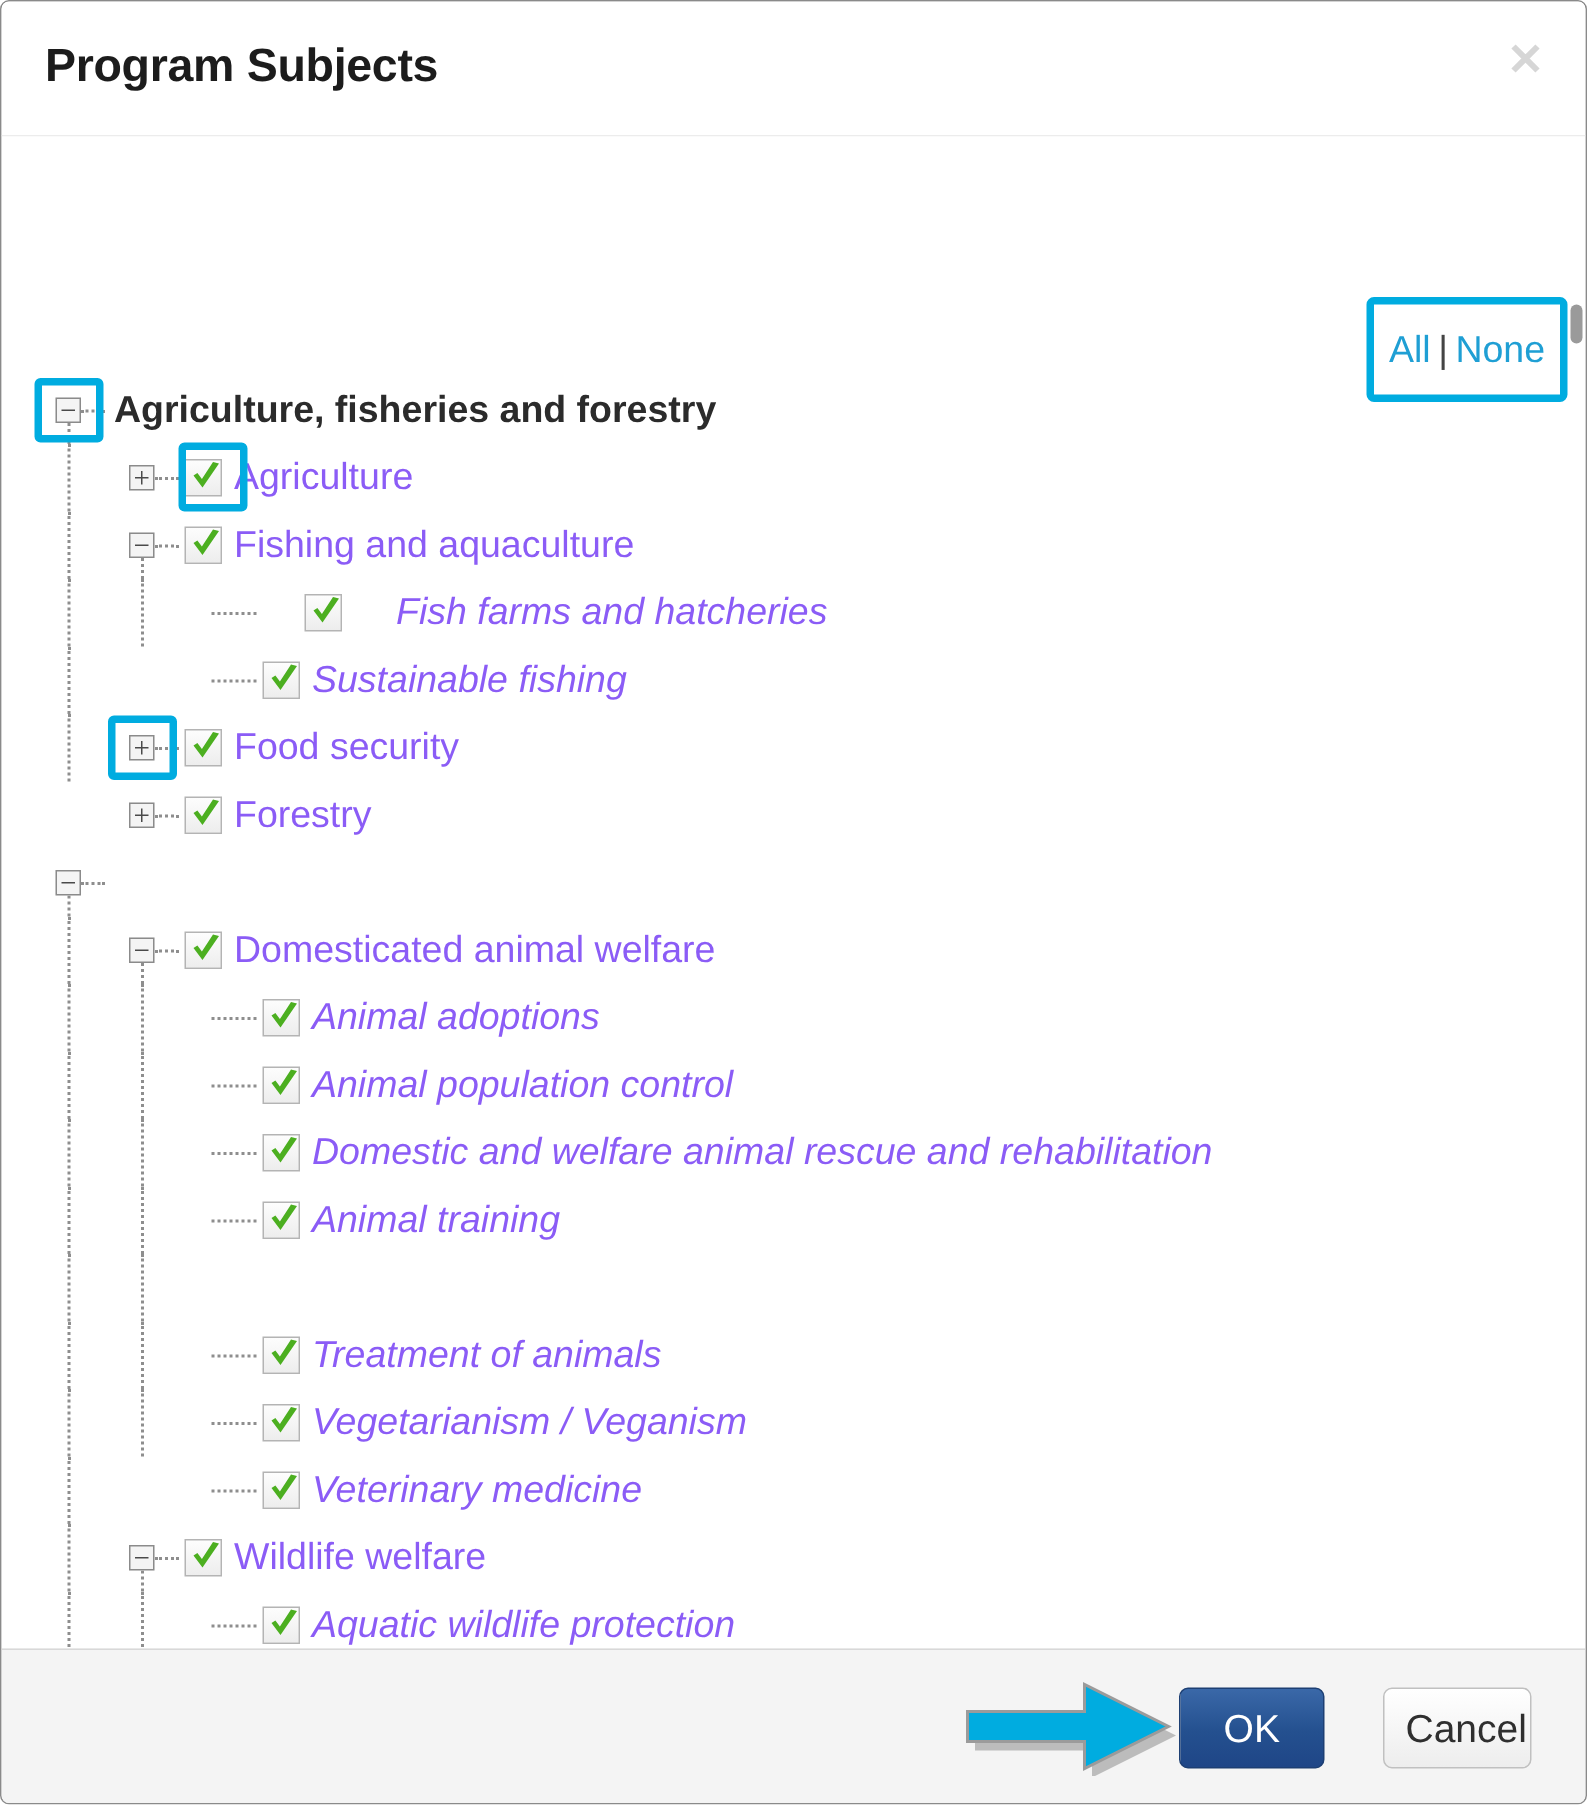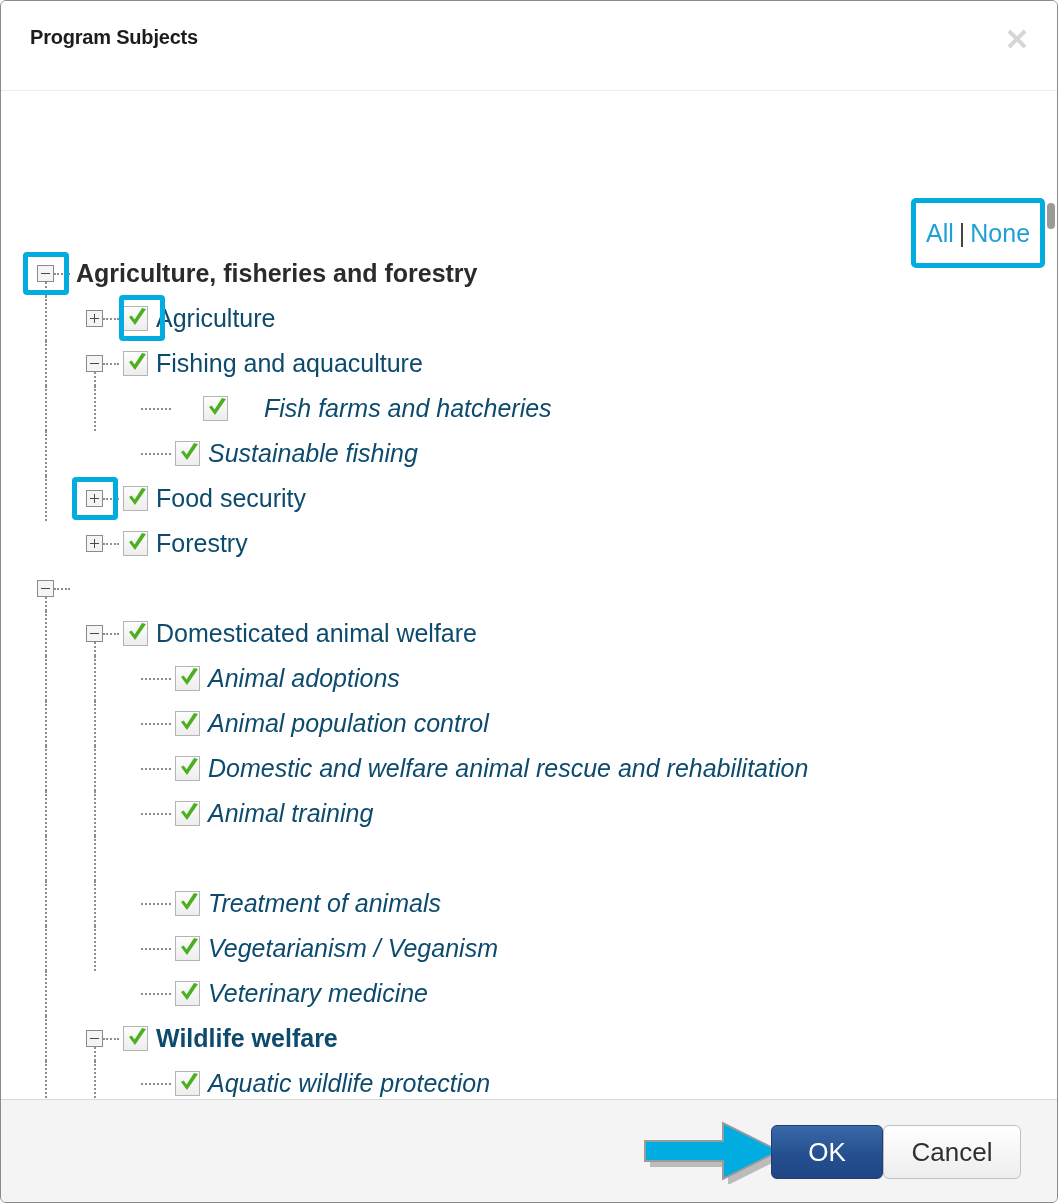--- a/index.html
+++ b/index.html
@@ -29,21 +29,21 @@
     position: relative;
     height: 90px;
     box-sizing: border-box;
     border-bottom: 1px solid #ececec;
     background: #ffffff;
   }
   .dlg-title {
     position: absolute;
     left: 29px;
     top: 25px;
-    font-size: 20px;
+    font-size: 31px;
     font-weight: bold;
     color: #1c1c1c;
     letter-spacing: -0.2px;
     white-space: nowrap;
   }
   .close-btn {
     position: absolute;
     right: 26px;
     top: 24px;
     width: 28px;
@@ -189,21 +189,21 @@
   }
   .cb svg {
     position: absolute;
     left: 1px;
     top: 0px;
     display: block;
   }
 
   .label {
     font-size: 25px;
-    color: #0c4a6e;
+    color: #8b5cf6;
     margin-left: 8px;
   }
   .label.root {
     font-weight: bold;
     color: #2b2b2b;
     margin-left: 6px;
   }
   .label.leaf {
     font-style: italic;
   }
@@ -231,28 +231,28 @@
     height: 54px;
     box-sizing: border-box;
     font-size: 26px;
     font-family: "Liberation Sans", sans-serif;
     border-radius: 6px;
     cursor: pointer;
     padding: 0 14px;
   }
   .btn-ok {
     right: 174px;
-    width: 112px;
+    width: 97px;
     color: #ffffff;
     border: 1px solid #1d3f73;
     background: linear-gradient(#3a68a8, #24508f 55%, #1f4687);
   }
   .btn-cancel {
     right: 36px;
-    width: 138px;
+    width: 99px;
     color: #2f2f2f;
     border: 1px solid #c0c0c0;
     background: linear-gradient(#ffffff, #ededed);
   }
 
   
   .arrow-anno {
     position: absolute;
     top: 18px;
     right: 272px;
@@ -485,21 +485,21 @@
               <svg width="24" height="24" viewBox="0 0 24 24" aria-hidden="true">
                 <path d="M4 10 L10 18 L21 2 L17 1 L9.6 12.4 L6.6 8.4 Z" fill="#4caf20"></path>
               </svg>
             </div>
             <div class="label leaf">Veterinary medicine</div>
           </div>
         </div>
         <div class="row">
           <div class="rail" style="left: 44px;"></div>
           <div class="rail" style="left: 93px; top: 22.5px;"></div>
-          <div class="node" style="margin-left: 85px; font-weight: bold;">
+          <div class="node" style="margin-left: 85px;">
             <div class="expander"></div>
             <div class="tick"></div>
             <div class="cb">
               <svg width="24" height="24" viewBox="0 0 24 24" aria-hidden="true">
                 <path d="M4 10 L10 18 L21 2 L17 1 L9.6 12.4 L6.6 8.4 Z" fill="#4caf20"></path>
               </svg>
             </div>
             <div class="label ">Wildlife welfare</div>
           </div>
         </div>

